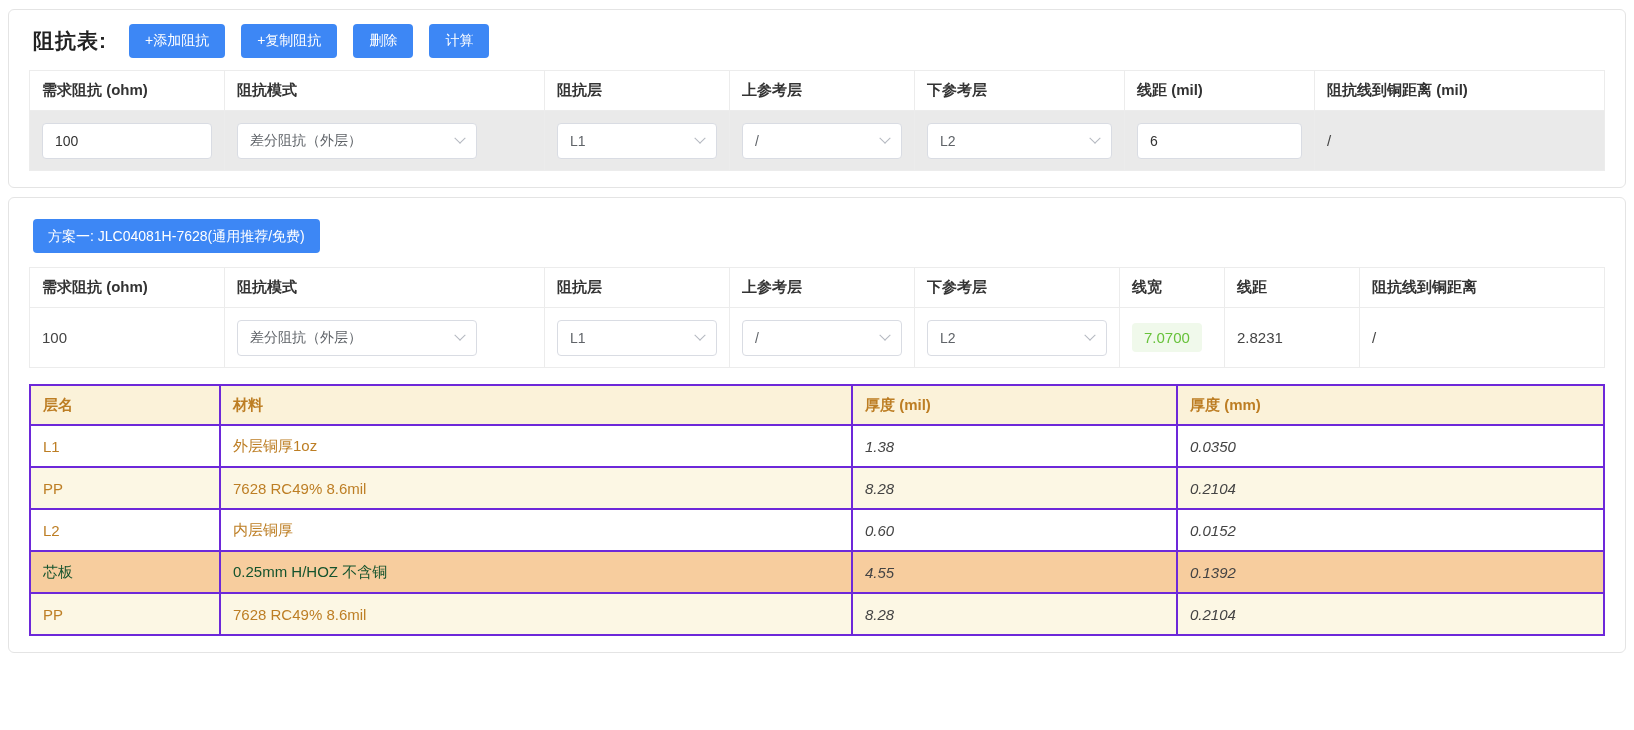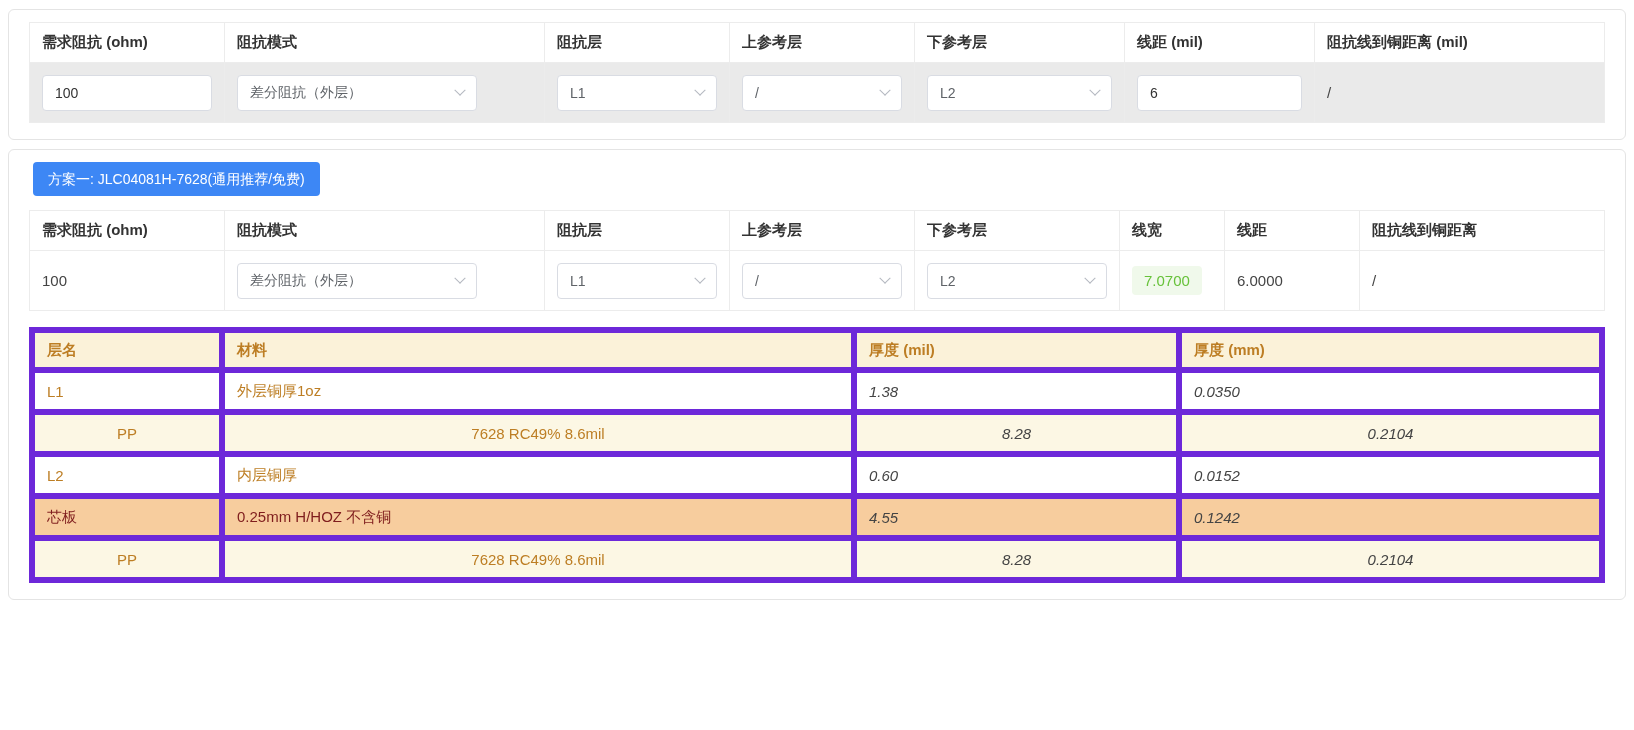--- a/index.html
+++ b/index.html
@@ -41,41 +41,48 @@
   .select{display:flex;align-items:center;justify-content:space-between;height:36px;
     padding:0 12px;border:1px solid var(--select-border);border-radius:4px;background:#fff;
     color:#5f6368;font-size:14px;cursor:pointer;width:100%;}
   .select.w-mode{max-width:240px;}
   .chevron{width:8px;height:8px;border-right:1.5px solid #b4b8c0;border-bottom:1.5px solid #b4b8c0;
     transform:rotate(45deg) translate(-2px,-2px);flex:0 0 auto;margin-left:8px;}
   .plain-val{color:#444;font-size:15px;}
 
   
   .badge{display:inline-block;background:var(--blue);color:#fff;border:none;border-radius:4px;
-    height:34px;line-height:34px;padding:0 15px;font-size:14px;cursor:pointer;margin:0 0 14px 4px;
+    height:34px;line-height:34px;padding:0 15px;font-size:14px;cursor:pointer;margin:9px 0 14px 4px;
     font-family:"Liberation Sans","DejaVu Sans",sans-serif;}
 
   .result-table{margin-bottom:16px;}
   .green-pill{display:inline-block;background:var(--green-bg);color:var(--green);
     border-radius:4px;padding:6px 12px;font-size:15px;}
 
   
-  .stackup th,.stackup td{border:6px solid #6d28d9;}
+  .stackup th,.stackup td{border:2px solid #6d28d9;}
   .stackup thead th{background:var(--cream-head);color:var(--amber);height:40px;}
   .stackup tbody td{height:42px;}
   .stackup td.c-amber{color:var(--amber);}
   .stackup td.c-num{color:#444;font-style:italic;}
-  .stackup tr.row-cream td{background:var(--cream);text-align:center;}
+  .stackup tr.row-cream td{background:var(--cream);}
   .stackup tr.row-core td{background:var(--core);}
-  .stackup tr.row-core td.c-amber{color:#7f1d1d;}
+  .stackup tr.row-core td.c-amber{color:#14532d;}
 </style>
 </head>
 <body>
 
 <div class="panel">
+  <div class="panel-head">
+    <span class="page-title">阻抗表:</span>
+    <button class="btn">+添加阻抗</button>
+    <button class="btn">+复制阻抗</button>
+    <button class="btn">删除</button>
+    <button class="btn">计算</button>
+  </div>
 
   <table>
     <colgroup>
       <col style="width:195px">
         <col style="width:320px">
         <col style="width:185px">
       <col style="width:185px">
         <col style="width:210px">
         <col style="width:190px">
         <col>
@@ -172,21 +179,21 @@
             <span class="chevron"></span>
           </div>
         </td>
         <td>
           <div class="select">
             <span>L2</span>
             <span class="chevron"></span>
           </div>
         </td>
         <td><span class="green-pill">7.0700</span></td>
-        <td><span class="plain-val">6.0000</span></td>
+        <td><span class="plain-val">2.8231</span></td>
         <td><span class="plain-val">/</span></td>
       </tr>
     </tbody>
   </table>
 
   <table class="stackup">
     <colgroup>
       <col style="width:190px">
         <col style="width:632px">
         <col style="width:325px">
@@ -216,21 +223,21 @@
       <tr>
         <td class="c-amber">L2</td>
         <td class="c-amber">内层铜厚</td>
         <td class="c-num">0.60</td>
         <td class="c-num">0.0152</td>
       </tr>
       <tr class="row-core">
         <td class="c-amber">芯板</td>
         <td class="c-amber">0.25mm H/HOZ 不含铜</td>
         <td class="c-num">4.55</td>
-        <td class="c-num">0.1242</td>
+        <td class="c-num">0.1392</td>
       </tr>
       <tr class="row-cream">
         <td class="c-amber">PP</td>
         <td class="c-amber">7628 RC49% 8.6mil</td>
         <td class="c-num">8.28</td>
         <td class="c-num">0.2104</td>
       </tr>
     </tbody>
   </table>
 </div>

